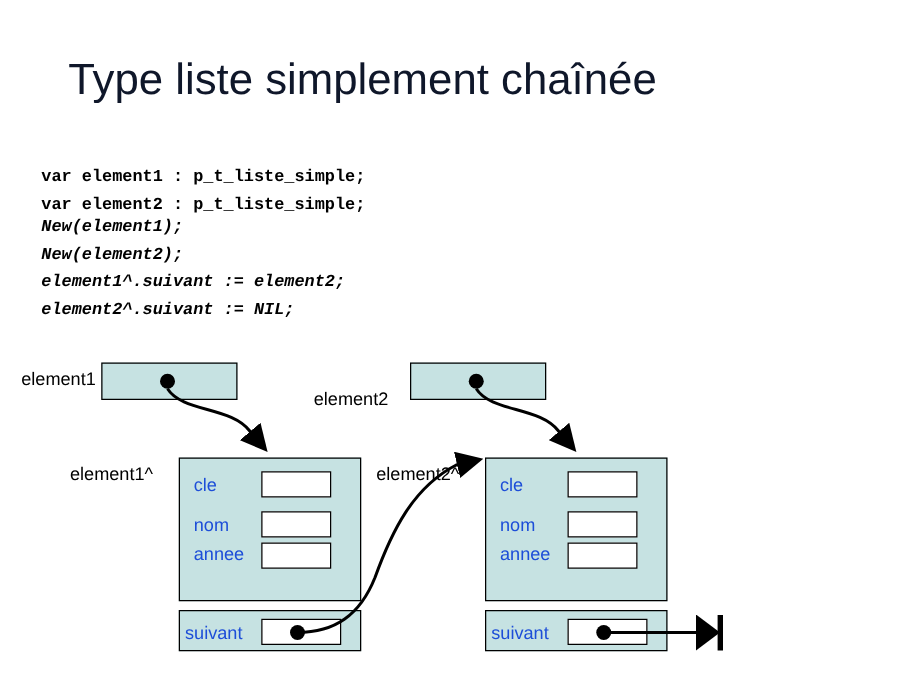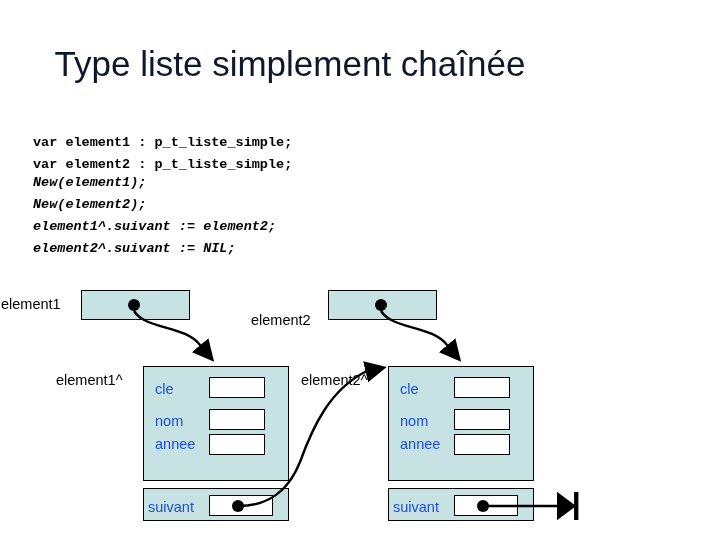--- a/index.html
+++ b/index.html
@@ -93,21 +93,21 @@
 
   <div class="title">Type liste simplement chaînée</div>
 
   <div class="code-block" id="code1">var element1 : p_t_liste_simple;
 var element2 : p_t_liste_simple;</div>
   <div class="code-block" id="code2">New(element1);
 New(element2);
 element1^.suivant := element2;
 element2^.suivant := NIL;</div>
 
-  <div class="label" style="left:1px; top:296px;">element1</div>
+  <div class="label" style="left:17px; top:296px;">element1</div>
   <div class="node-box" style="left:81px; top:290px; width:109px; height:30px;"></div>
   <div class="dot" style="left:128px; top:299px;"></div>
 
   <div class="label" style="left:251px; top:312px;">element2</div>
   <div class="node-box" style="left:328px; top:290px; width:109px; height:30px;"></div>
   <div class="dot" style="left:375px; top:299px;"></div>
 
   <div class="label" style="left:56px; top:372px;">element1^</div>
   <div class="node-box" style="left:143px; top:366px; width:146px; height:115px;"></div>
   <div class="node-box" style="left:143px; top:488px; width:146px; height:33px;"></div>

